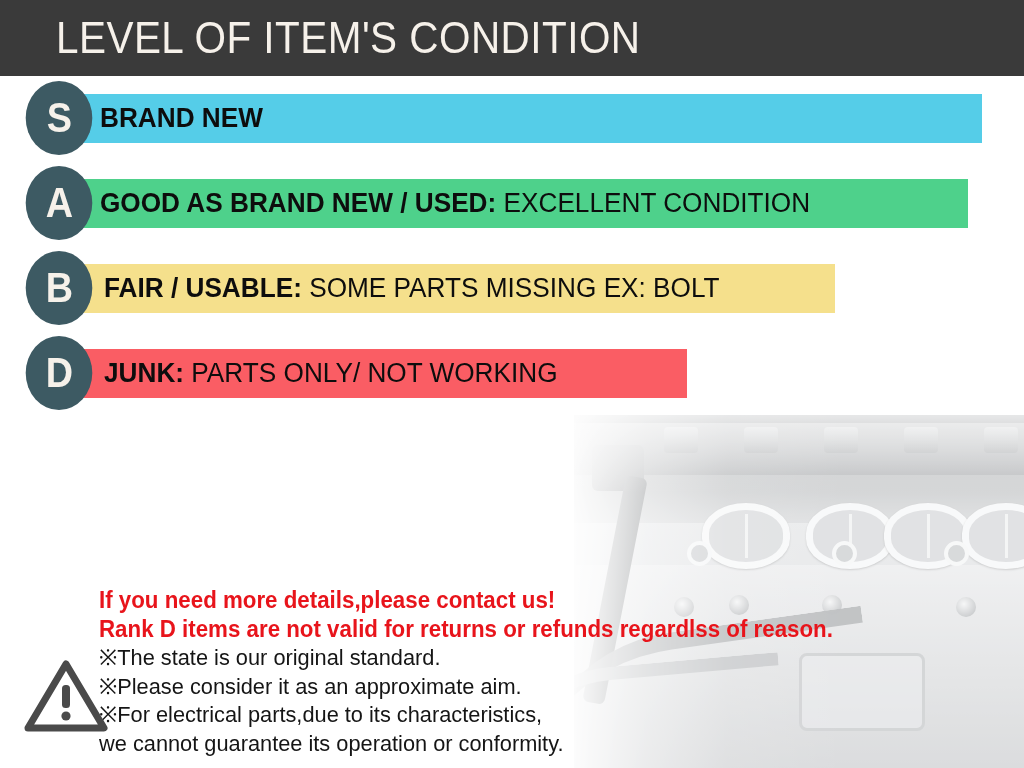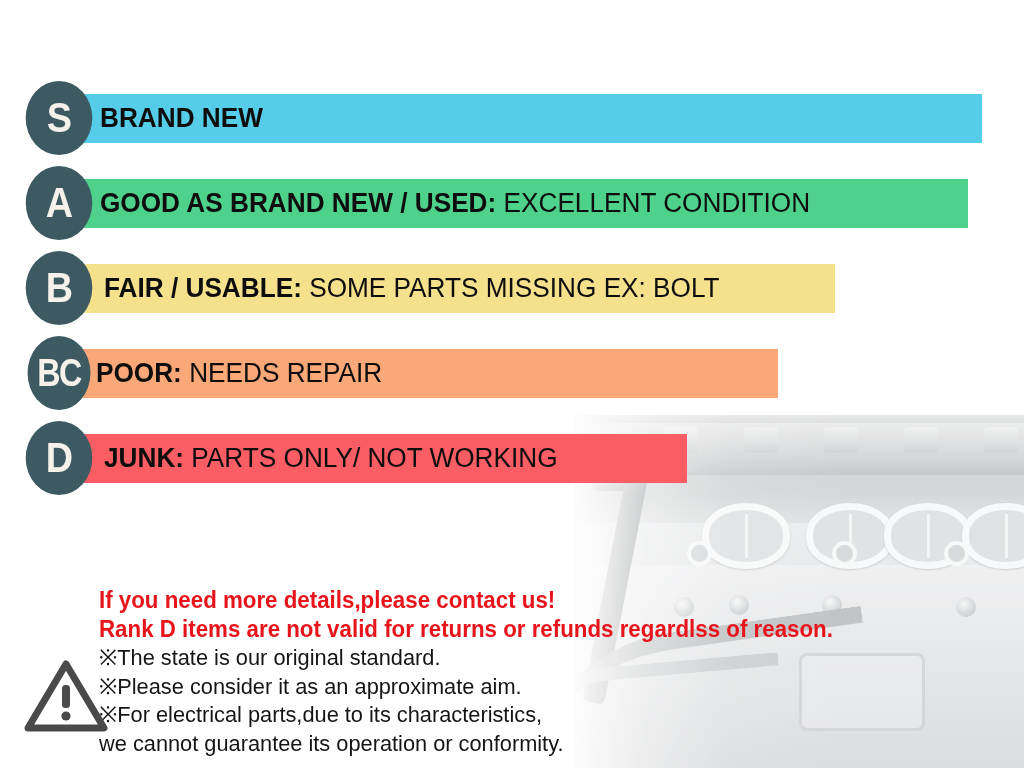--- a/index.html
+++ b/index.html
@@ -177,20 +177,23 @@
     <div class="plate"></div>
 
     <div class="coil"></div>
     <div class="wire"></div>
     <div class="hose"></div>
     <div class="hose2"></div>
     <div class="fade"></div>
     <div class="fadetop"></div>
   </div>
 
+  <div class="header" style="background: rgb(58, 58, 58);">
+    <div class="title" style="color: rgb(246, 241, 234);">LEVEL OF ITEM'S CONDITION</div>
+  </div>
 
   <div class="rows">
 
     <div class="row">
       <div class="bar" style="background: rgb(85, 205, 232); width: 944px;"></div>
       <div class="badge" style="background: rgb(61, 90, 99); color: rgb(246, 241, 234);">S</div>
       <div class="rowtext">
         <b>BRAND NEW</b>
           <span>&nbsp;</span>
           <span class="desc"></span>
@@ -211,29 +214,20 @@
     <div class="row">
       <div class="bar" style="background: rgb(245, 224, 140); width: 797px;"></div>
       <div class="badge" style="background: rgb(61, 90, 99); color: rgb(246, 241, 234);">B</div>
       <div class="rowtext" style="left:104px">
         <b>FAIR / USABLE:</b>
           <span>&nbsp;</span>
           <span class="desc">SOME PARTS MISSING EX: BOLT</span>
       </div>
     </div>
 
-    <div class="row">
-      <div class="bar" style="background: rgb(251, 168, 120); width: 740px;"></div>
-      <div class="badge two" style="background: rgb(61, 90, 99); color: rgb(246, 241, 234);">BC</div>
-      <div class="rowtext" style="left:96px">
-        <b>POOR:</b>
-          <span>&nbsp;</span>
-          <span class="desc">NEEDS REPAIR</span>
-      </div>
-    </div>
 
     <div class="row">
       <div class="bar" style="background: rgb(250, 93, 100); width: 649px;"></div>
       <div class="badge" style="background: rgb(61, 90, 99); color: rgb(246, 241, 234);">D</div>
       <div class="rowtext" style="left:104px">
         <b>JUNK:</b>
           <span>&nbsp;</span>
           <span class="desc">PARTS ONLY/ NOT WORKING</span>
       </div>
     </div>

